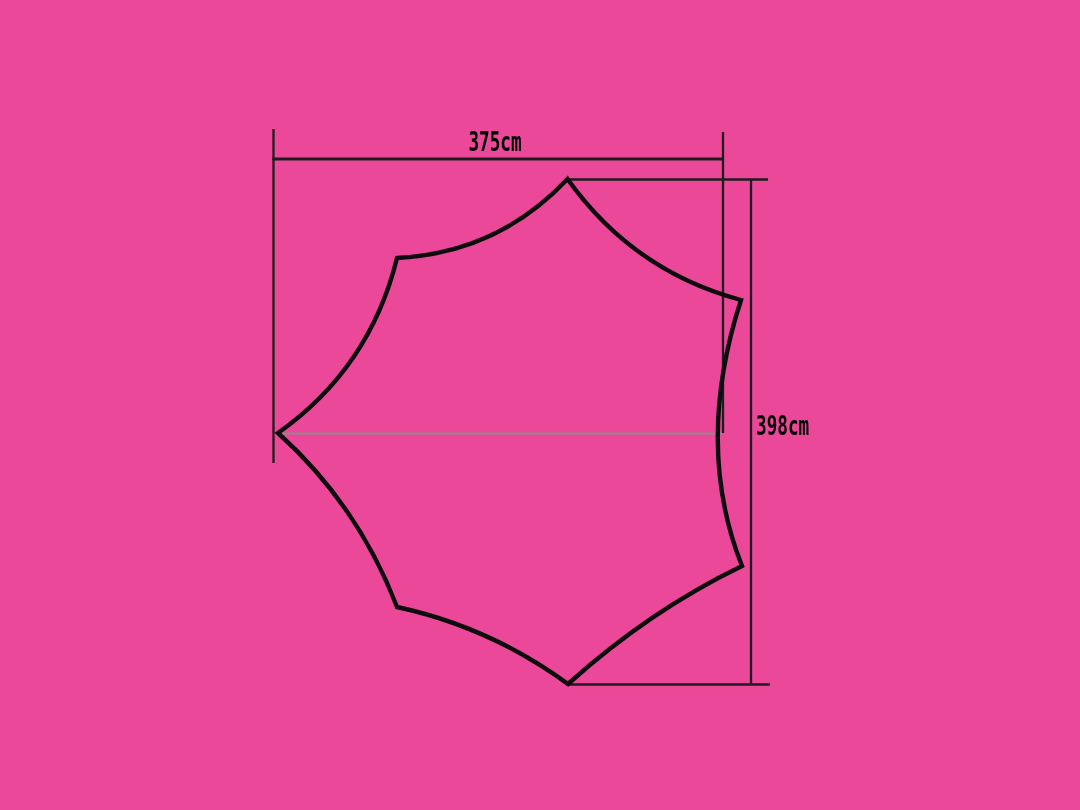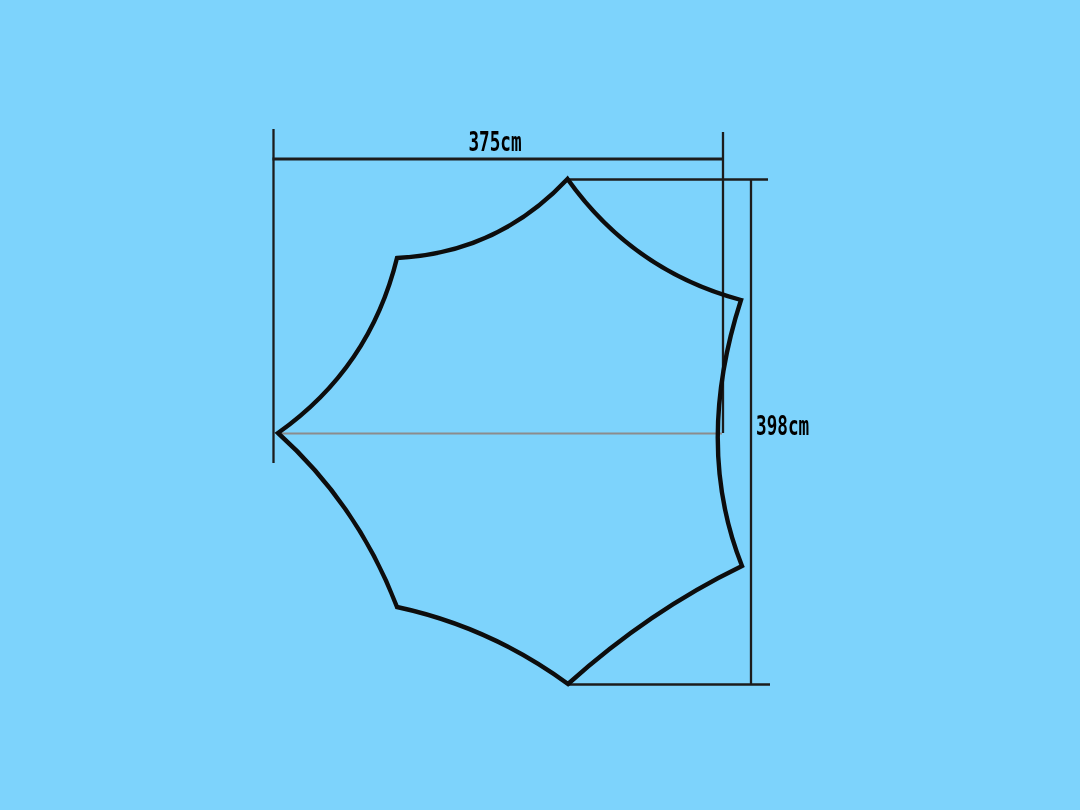--- a/index.html
+++ b/index.html
@@ -5,21 +5,21 @@
   html, body {
     margin: 0;
     padding: 0;
     background: #ffffff;
     font-family: "DejaVu Sans Mono", "Liberation Mono", monospace;
   }
   .canvas {
     position: relative;
     width: 1080px;
     height: 810px;
-    background: #7dd3fc;
+    background: #ec4899;
     overflow: hidden;
   }
   .canvas svg {
     position: absolute;
     left: 0;
     top: 0;
     width: 1080px;
     height: 810px;
   }
   path[data-name="tarp-outline"] {

